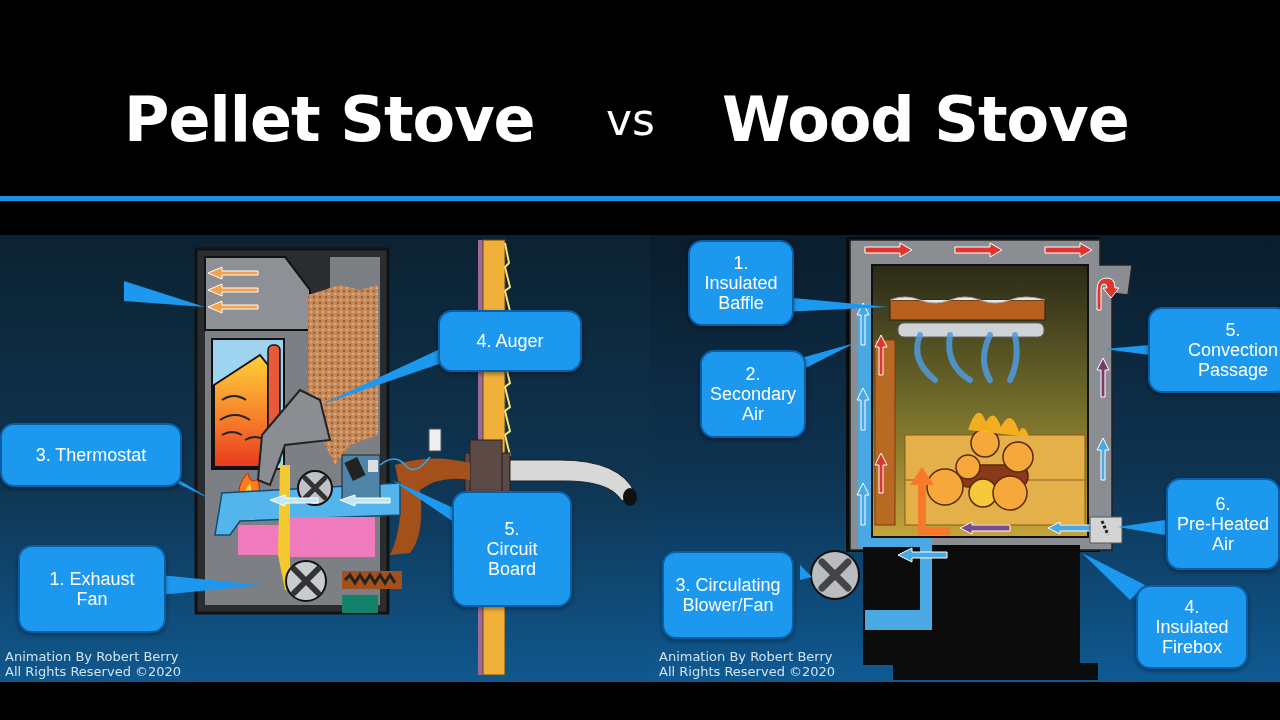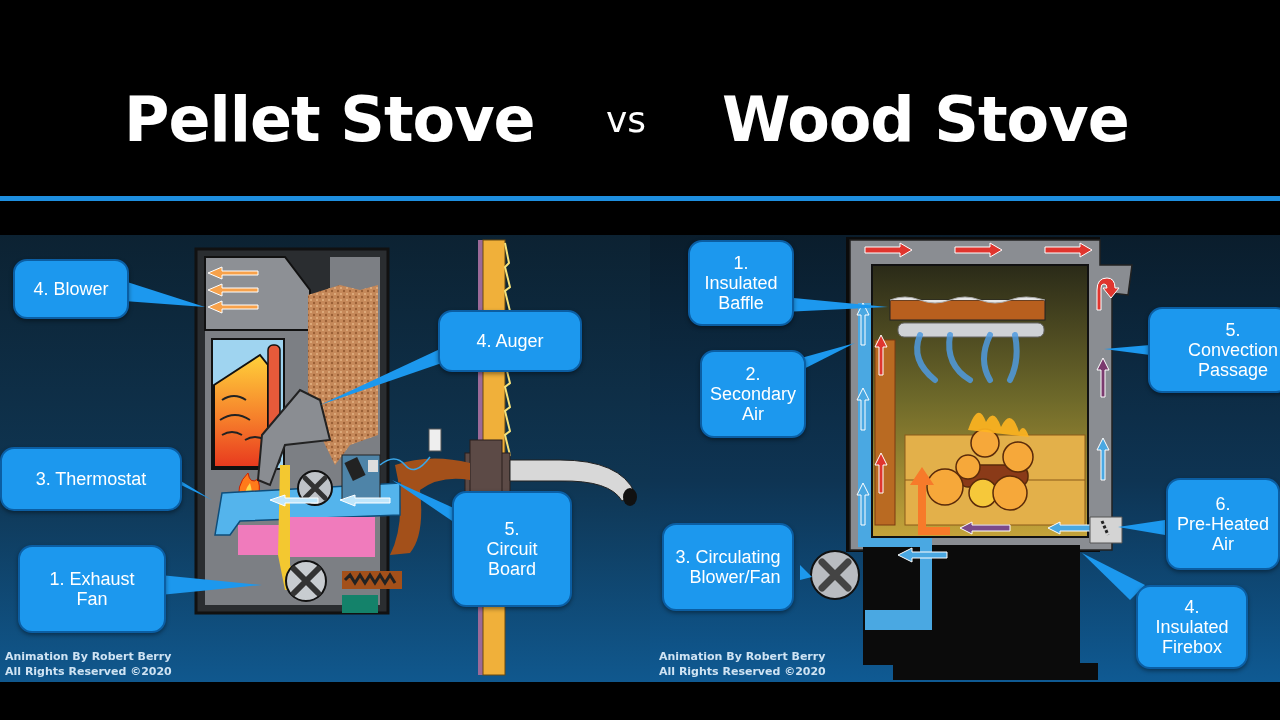--- a/index.html
+++ b/index.html
@@ -1,28 +1,28 @@
 <!DOCTYPE html>
 <html><head>
 <meta charset="utf-8">
 <style>
   html,body{margin:0;padding:0;}
   body{width:1280px;height:720px;background:#000;overflow:hidden;position:relative;font-family:"Liberation Sans",sans-serif;}
   .header{position:absolute;left:0;top:0;width:1280px;height:234px;background:#000;}
   .title{position:absolute;top:80px;color:#fff;font-weight:bold;font-family:"DejaVu Sans",sans-serif;font-size:62px;letter-spacing:-1px;line-height:80px;}
   .title.left{left:124px;}
   .title.right{left:722px;}
-  .vs{position:absolute;left:606px;top:90px;color:#fff;font-family:"DejaVu Sans",sans-serif;font-size:36px;font-weight:normal;line-height:60px;}
+  .vs{position:absolute;left:606px;top:90px;color:#fff;font-family:"DejaVu Sans",sans-serif;font-size:44px;font-weight:normal;line-height:60px;}
   .divider{position:absolute;left:0;top:196px;width:1280px;height:5px;background:#1e8fe0;}
   .panel{position:absolute;top:235px;height:447px;overflow:hidden;}
   .panel.left{left:0;width:650px;background:linear-gradient(180deg,#0c2232 0%,#0f3552 55%,#10588e 100%);}
   .panel.right{left:650px;width:630px;background:linear-gradient(180deg,#0a1d2c 0%,#0e3453 55%,#0f5a93 100%);}
   .bottom-bar{position:absolute;left:0;top:682px;width:1280px;height:38px;background:#000;}
   .label{position:absolute;background:#1c98ee;border:2px solid #0b5ea3;border-radius:14px;color:#fff;font-family:"Liberation Sans",sans-serif;font-size:18px;text-align:center;display:flex;align-items:center;justify-content:center;line-height:20px;box-shadow:0 2px 4px rgba(0,0,0,.4);}
-  .credit{position:absolute;color:#cfe3f3;font-family:"DejaVu Sans",sans-serif;font-size:11px;line-height:15px;font-weight:bold;}
+  .credit{position:absolute;color:#cfe3f3;font-family:"DejaVu Sans",sans-serif;font-size:13px;line-height:15px;}
   svg{position:absolute;left:0;top:0;}
 </style>
 </head>
 <body>
 
 <div class="header">
   <div class="title left">Pellet Stove</div>
   <div class="vs">vs</div>
   <div class="title right">Wood Stove</div>
 </div>
@@ -110,23 +110,22 @@
 
     <g fill="#1c98ee">
       <path d="M124 46 L205 72 L124 66 Z"></path>
       <path d="M440 114 L320 170 L465 120 Z"></path>
       <path d="M138 220 L212 265 L150 235 Z"></path>
       <path d="M160 340 L262 350 L160 360 Z"></path>
       <path d="M458 275 L392 245 L458 290 Z"></path>
     </g>
   </svg>
 
-  <div class="label" style="left:13px;top:24px;width:112px;height:56px;">4. Blower</div>
   <div class="label" style="left:438px;top:75px;width:140px;height:58px;">4. Auger</div>
-  <div class="label" style="left:0px;top:188px;width:178px;height:60px;margin-top:24px;">3. Thermostat</div>
+  <div class="label" style="left:0px;top:188px;width:178px;height:60px;">3. Thermostat</div>
   <div class="label" style="left:18px;top:310px;width:144px;height:84px;white-space:pre-line;">1. Exhaust
 Fan</div>
   <div class="label" style="left:452px;top:256px;width:116px;height:112px;white-space:pre-line;">5.
 Circuit
 Board</div>
 
   <div class="credit" style="left:5px;top:414px;">
     <div>Animation By Robert Berry</div>
     <div>All Rights Reserved ©2020</div>
   </div>
@@ -222,21 +221,21 @@
       <path d="M495 350 L432 318 L480 365 Z"></path>
     </g>
   </svg>
 
   <div class="label" style="left:38px;top:5px;width:102px;height:82px;white-space:pre-line;">1.
 Insulated
 Baffle</div>
   <div class="label" style="left:50px;top:115px;width:102px;height:84px;white-space:pre-line;">2.
 Secondary
 Air</div>
-  <div class="label" style="left:12px;top:288px;width:128px;height:84px;white-space:pre-line;text-align:right;">3. Circulating
+  <div class="label" style="left:12px;top:316px;width:128px;height:84px;white-space:pre-line;">3. Circulating
 Blower/Fan</div>
   <div class="label" style="left:486px;top:350px;width:108px;height:80px;white-space:pre-line;">4.
 Insulated
 Firebox</div>
   <div class="label" style="left:498px;top:72px;width:110px;height:82px;white-space:pre-line;padding-left:28px;">5. Convection
 Passage</div>
   <div class="label" style="left:516px;top:243px;width:110px;height:88px;white-space:pre-line;">6.
 Pre-Heated
 Air</div>
 

